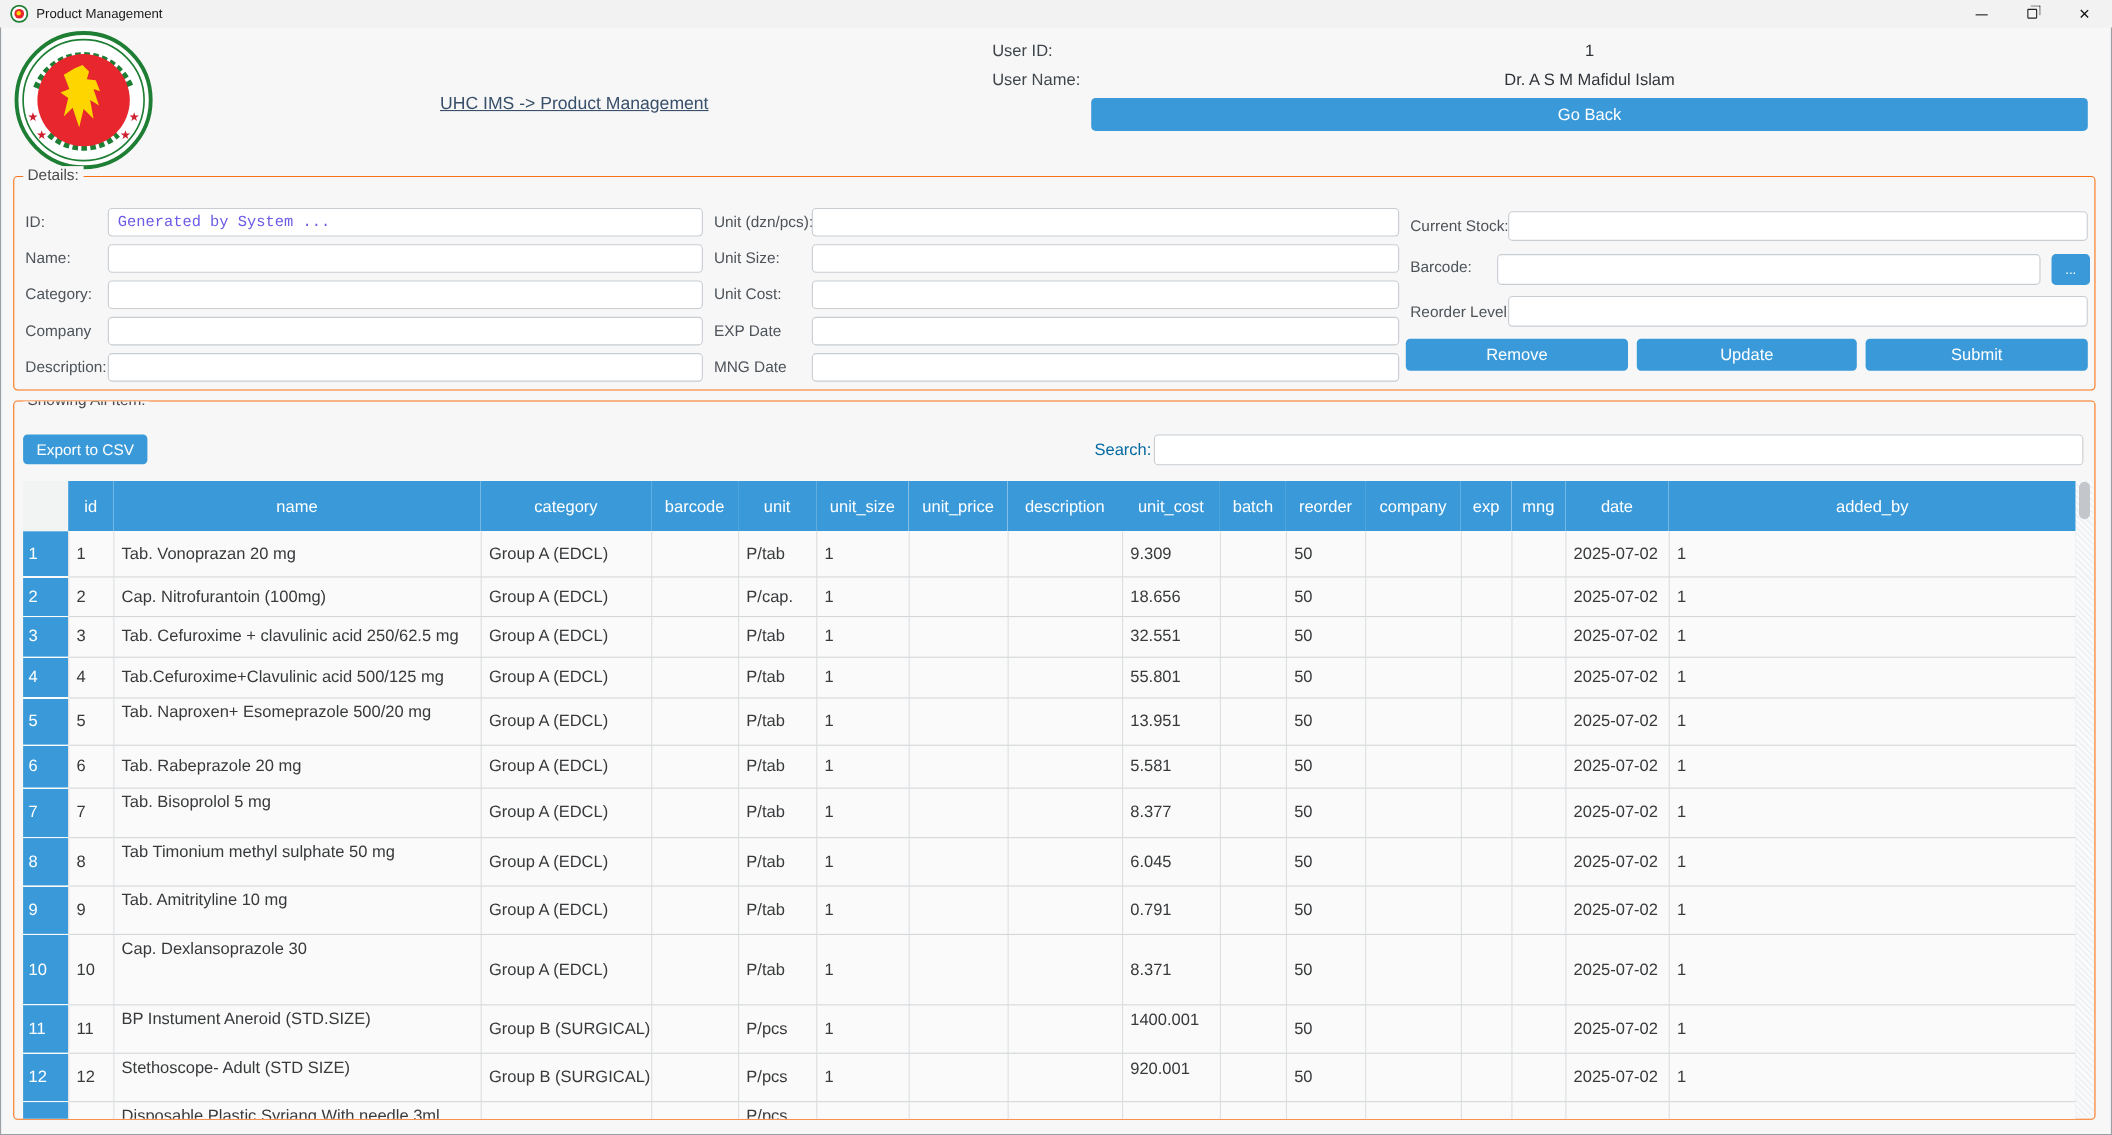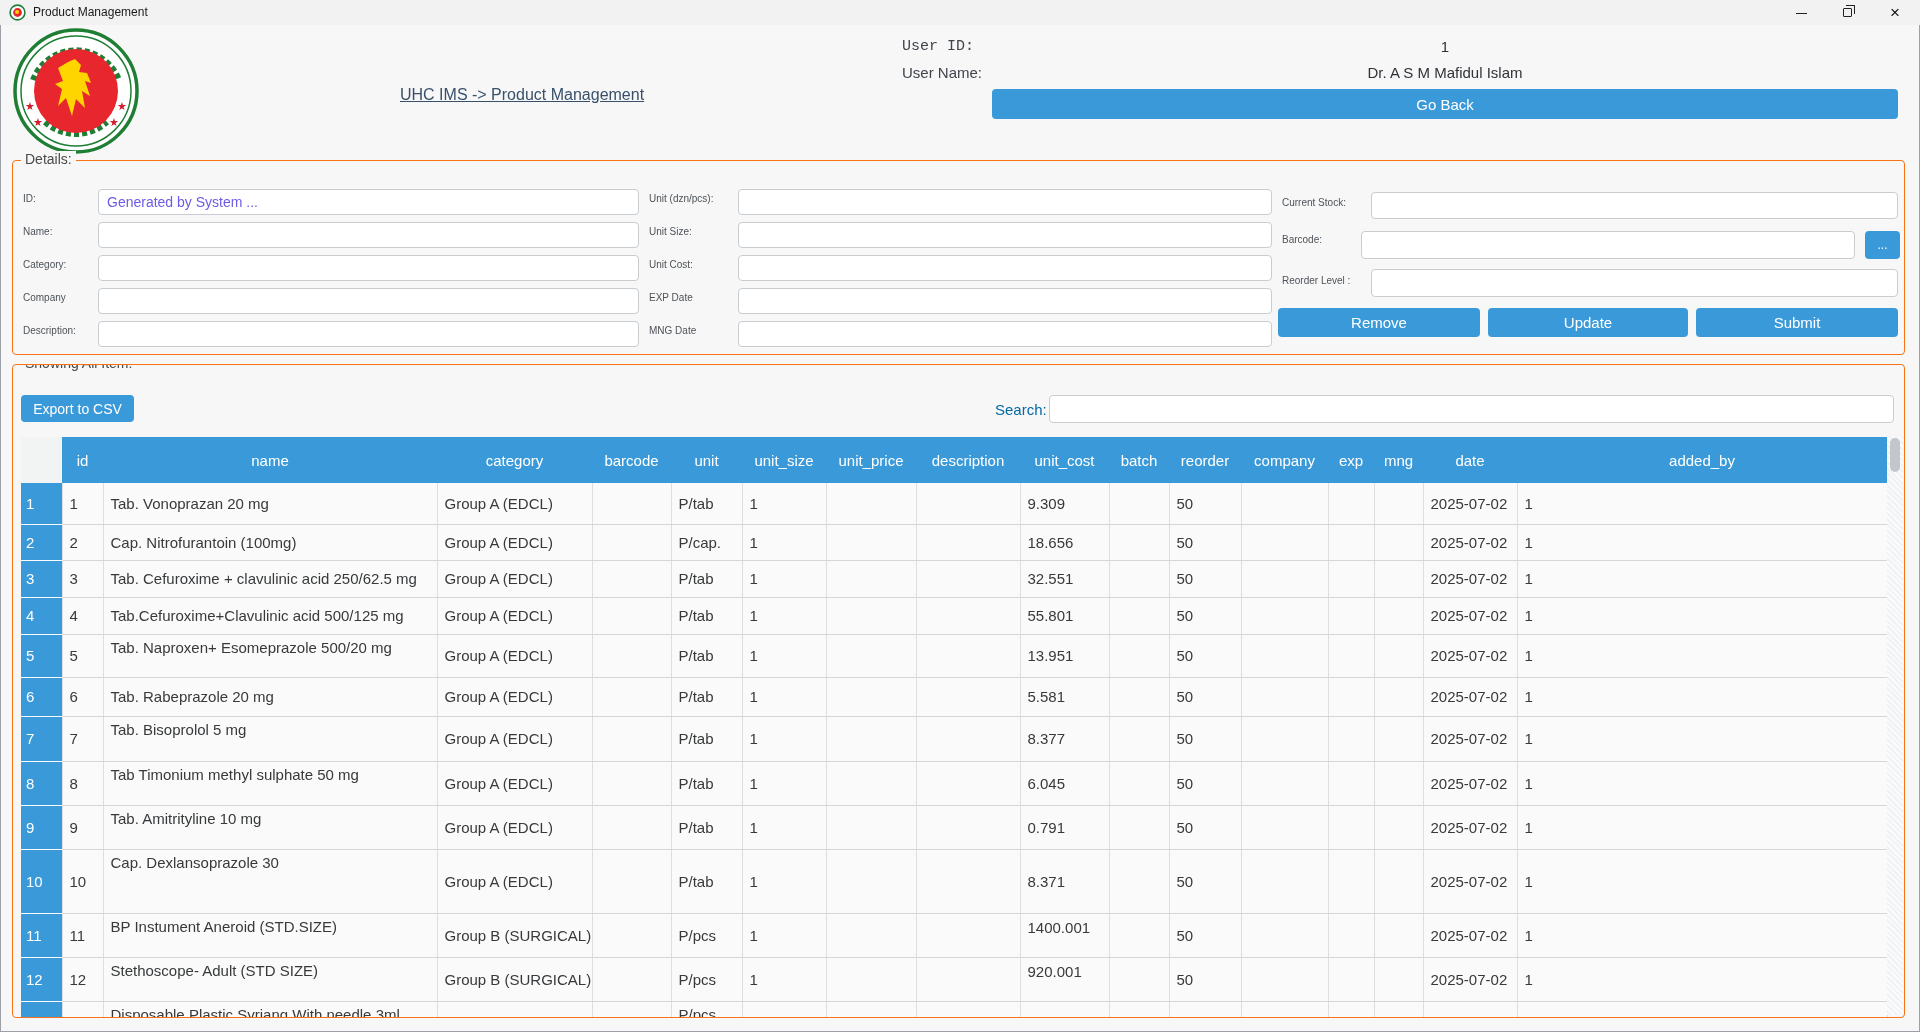--- a/index.html
+++ b/index.html
@@ -18,40 +18,40 @@
   .glyph-min { display:block; width:11px; border-top:1px solid #222; margin-top:1px; }
   .glyph-restore { position:relative; display:block; width:9px; height:9px; border:1px solid #222; border-radius:1px; background:#f2f2f2; }
   .glyph-restore::before { content:""; position:absolute; left:2px; top:-4px; width:8px; height:8px;
       border-top:1px solid #222; border-right:1px solid #222; border-radius:0 1px 0 0; }
   .glyph-close { font-size:17px; line-height:17px; color:#111; }
 
   
   #logo { position:absolute; left:10px; top:26px; width:132px; height:130px; }
   #breadcrumb { position:absolute; left:400px; top:86px; font-size:16px; color:#39506b; text-decoration:underline; cursor:pointer; }
   .hlabel { position:absolute; left:902px; font-size:15px; color:#3f454b; }
-  #user-id-label { top:38px;font-family:Liberation Mono, monospace; }
+  #user-id-label { top:38px; }
   #user-name-label { top:64px; }
   .hvalue { position:absolute; left:992px; width:906px; text-align:center; font-size:15px; color:#2f3338; }
   #user-id-value { top:38px; }
   #user-name-value { top:64px; }
   .btn { background:#3a9ad9; color:#fff; border:none; border-radius:4px; cursor:pointer;
          font-family:"Liberation Sans", sans-serif; }
   #go-back { position:absolute; left:992px; top:89px; width:906px; height:30px; font-size:15px; }
 
   
   .groupbox { position:absolute; border:1px solid #f97316; border-radius:4px; background:#f7f7f7; }
   .legend { position:absolute; top:-10px; left:8px; background:#f7f7f7; padding:0 4px; font-size:14px; color:#4a4a4a; }
   #details-box { left:12px; top:160px; width:1893px; height:195px; }
   #items-box   { left:12px; top:364px; width:1893px; height:654px; overflow:hidden; }
 
   
-  .flabel { position:absolute; font-size:10px; color:#4d5359; white-space:nowrap; }
+  .flabel { position:absolute; font-size:14px; color:#4d5359; white-space:nowrap; }
   .finput { position:absolute; height:26px; border:1px solid #c8cdd2; border-radius:4px; background:#fff;
             font-size:14px; color:#333; padding:0 8px; outline:none; font-family:"Liberation Sans", sans-serif; }
-  #f-id input, .id-colored { color:#6b5be6; }
+  #f-id input, .id-colored { color:#6b5be6;font-family:Liberation Mono, monospace; }
   #details-buttons button { position:absolute; height:29px; font-size:15px; }
 
   
   #export-csv { position:absolute; left:8px; top:30px; width:113px; height:27px; font-size:14px; }
   #search-label { position:absolute; left:982px; top:36px; font-size:15px; color:#0369a1; }
   #search-input { position:absolute; left:1036px; top:30px; width:845px; height:28px; border:1px solid #c8cdd2;
                   border-radius:4px; background:#fff; font-size:14px; padding:0 8px; outline:none; }
 
   #items-table { position:absolute; left:8px; top:72px; width:1866px; table-layout:fixed;
                  border-collapse:collapse; background:#fafafa; font-size:15px; color:#37393b; }

